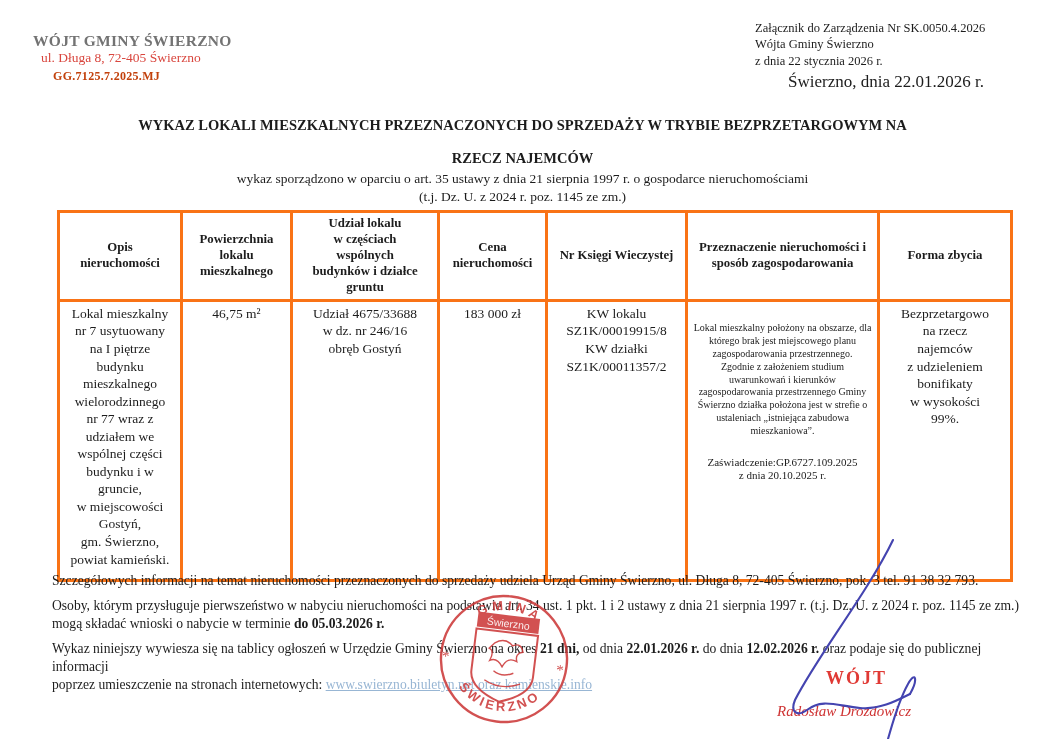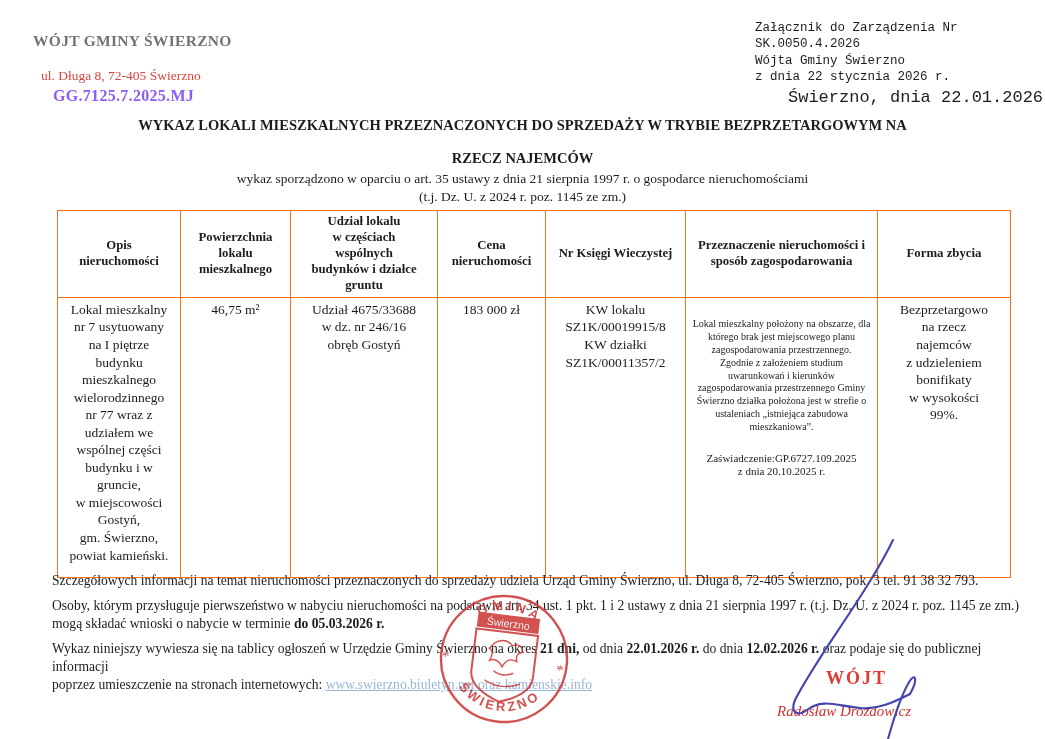--- a/index.html
+++ b/index.html
@@ -5,33 +5,33 @@
   html,body{margin:0;padding:0;}
   body{
     width:1045px;height:739px;position:relative;overflow:hidden;
     background:#ffffff;color:#1c1c1c;
     font-family:"Liberation Serif", serif;
   }
   .abs{position:absolute;}
   
   .sender{left:33px;top:32px;}
   .sender-name{color:#737373;font-weight:bold;font-size:15.5px;letter-spacing:.3px;}
-  .sender-addr{color:#d9463e;font-size:13.5px;margin-left:8px;margin-top:18px;}
-  .case-no{color:#8b5cf6;font-weight:bold;font-size:16px;margin-left:20px;margin-top:3px;letter-spacing:.3px;}
+  .sender-addr{color:#d9463e;font-size:13.5px;margin-left:8px;margin-top:0;}
+  .case-no{color:#c2410c;font-weight:bold;font-size:12px;margin-left:20px;margin-top:3px;letter-spacing:.3px;}
   
-  .attachment{left:755px;top:20px;font-size:12.5px;line-height:1.3;font-family:Liberation Mono, monospace;}
+  .attachment{left:755px;top:20px;font-size:12.5px;line-height:1.3;}
   .place-date{left:788px;top:62px;font-size:17px;}
   
   .title-block{left:0;top:103px;width:1045px;text-align:center;}
   .title-line{font-weight:bold;font-size:14.5px;line-height:1.48;margin-top:12px;}
   .subtitle{font-size:13.5px;line-height:1.35;}
   
   table.listing{position:absolute;left:57px;top:210px;border-collapse:collapse;table-layout:fixed;}
   table.listing th,table.listing td{
-    border:1px solid #f97316;text-align:center;padding:3px 5px;
+    border:3px solid #f97316;text-align:center;padding:3px 5px;
     white-space:pre-line;vertical-align:top;box-sizing:border-box;
   }
   table.listing th{font-weight:bold;font-size:12.8px;height:80px;vertical-align:middle;line-height:1.25;}
   table.listing td{font-size:13.5px;line-height:1.3;height:280px;}
   td.pt-area{padding-top:72px;}
   td.pt-share{padding-top:58px;}
   td.pt-price{padding-top:74px;}
   td.pt-kw{padding-top:54px;}
   td.pt-form{padding-top:52px;}
   .cell-purpose{font-size:10px;line-height:1.28;}

